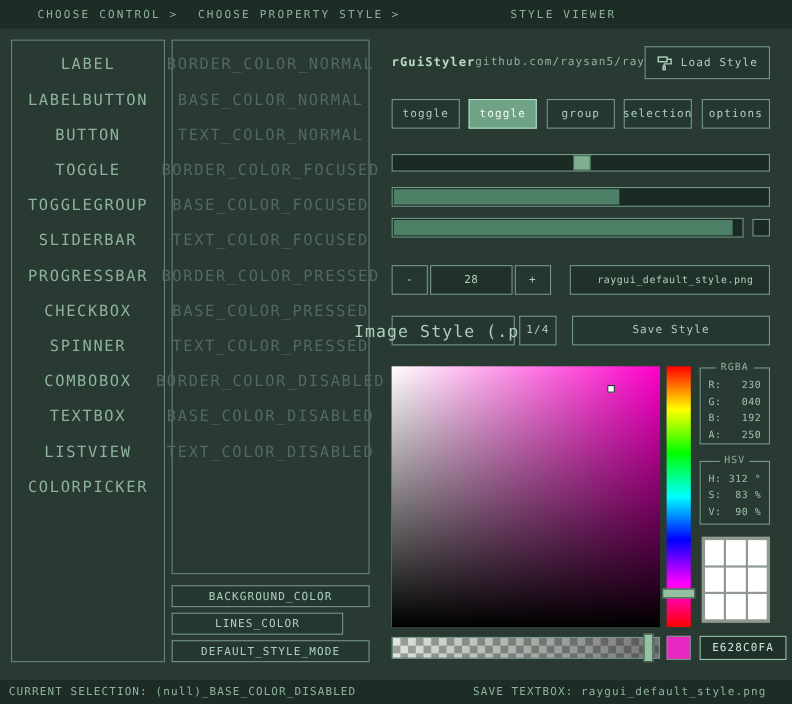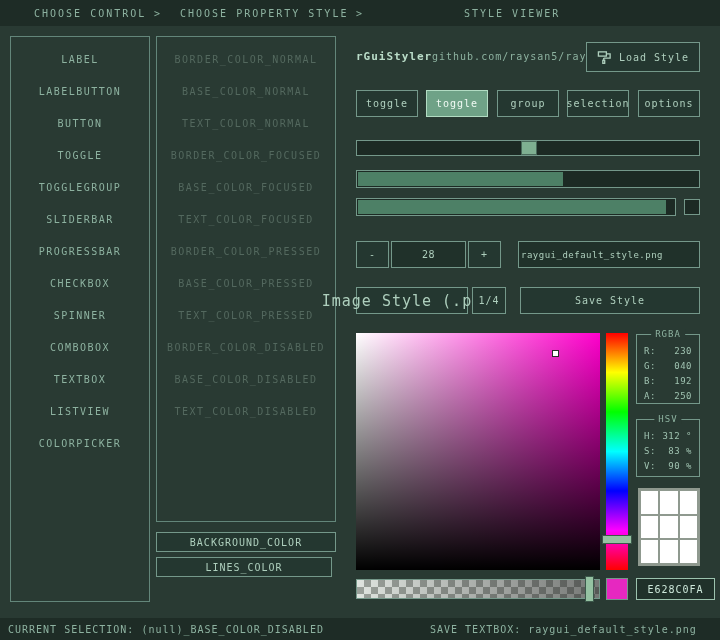--- a/index.html
+++ b/index.html
@@ -13,41 +13,41 @@
 
   
   .bar{background:#1e2c26;width:720px;}
   .bar span{position:absolute;top:8px;font-size:10px;letter-spacing:2px;color:#8db2a0;white-space:nowrap;}
   .statusbar span{letter-spacing:1px;}
 
   
   .panel{border:1px solid #63867a;padding-top:6px;}
   .litem{
     height:32px;display:flex;align-items:center;justify-content:center;
-    font-size:10px;letter-spacing:1.5px;color:#8db2a0;cursor:pointer;white-space:nowrap;text-align:center;
+    font-size:14px;letter-spacing:1.5px;color:#8db2a0;cursor:pointer;white-space:nowrap;text-align:center;
   }
   .litem.dim{color:#53685e;}
 
   
   .btn{
     display:flex;align-items:center;justify-content:center;gap:7px;
     border:1px solid #74988a;background:#243730;color:#aecfbd;
     font-size:10px;letter-spacing:1px;cursor:pointer;white-space:nowrap;
   }
   .btn.active{background:#6fa287;border-color:#b2dcc3;color:#f0faf3;}
   .txt{font-size:10px;color:#8db2a0;letter-spacing:1px;white-space:nowrap;}
   .txt.bright{color:#b9dcc8;font-weight:bold;}
 
   .track{border:1px solid #74988a;background:#1c2a24;position:absolute;}
   .fillbar{position:absolute;left:1px;top:1px;bottom:1px;background:#4d8066;}
   .handle{position:absolute;top:0;bottom:0;background:#7fb092;border:1px solid #48695a;}
 
   .tbox{
     display:flex;align-items:center;border:1px solid #74988a;background:#20312a;
-    color:#aecfbd;font-size:9px;letter-spacing:0.5px;padding:0 2px;white-space:nowrap;
+    color:#aecfbd;font-size:9px;letter-spacing:0.5px;padding:0 24px;white-space:nowrap;
   }
   .tbox.center{justify-content:center;}
 
   
   .sv{
     background:
       linear-gradient(to top, #000, rgba(0,0,0,0)),
       linear-gradient(to right, #fff, #ff00cc);
   }
   .dot{position:absolute;width:7px;height:7px;background:#fff;border:1px solid #2a2a2a;}
@@ -120,21 +120,22 @@
       <div class="litem dim">TEXT_COLOR_FOCUSED</div>
       <div class="litem dim">BORDER_COLOR_PRESSED</div>
       <div class="litem dim">BASE_COLOR_PRESSED</div>
       <div class="litem dim">TEXT_COLOR_PRESSED</div>
       <div class="litem dim">BORDER_COLOR_DISABLED</div>
       <div class="litem dim">BASE_COLOR_DISABLED</div>
       <div class="litem dim">TEXT_COLOR_DISABLED</div>
     </div>
 
   <div class="btn" style="left:156px;top:532px;width:180px;height:20px">BACKGROUND_COLOR</div>
-  <div class="btn" style="left:156px;top:557px;width:176px;height:20px">LINES_COLOR</div>
+  <div class="btn" style="left:156px;top:557px;width:156px;height:20px">LINES_COLOR</div>
+  <div class="btn" style="left:156px;top:582px;width:180px;height:20px">DEFAULT_STYLE_MODE</div>
 
   <span class="txt bright" style="left:356px;top:50px;font-size:11px">rGuiStyler</span>
   <span class="txt" style="left:432px;top:51px">github.com/raysan5/raygui</span>
   <div class="btn" style="left:586px;top:42px;width:114px;height:30px">
     <span class="icon">
       <svg width="15" height="15" viewBox="0 0 16 16" fill="none" stroke="#aecfbd" stroke-width="1.4">
         <rect x="1.5" y="2" width="8.5" height="4.5"></rect>
         <path d="M10 4.2 h4 v4.4 h-6.8"></path>
         <path d="M7.2 8.6 v2.4"></path>
         <rect x="6.2" y="11" width="2" height="3.2"></rect>

